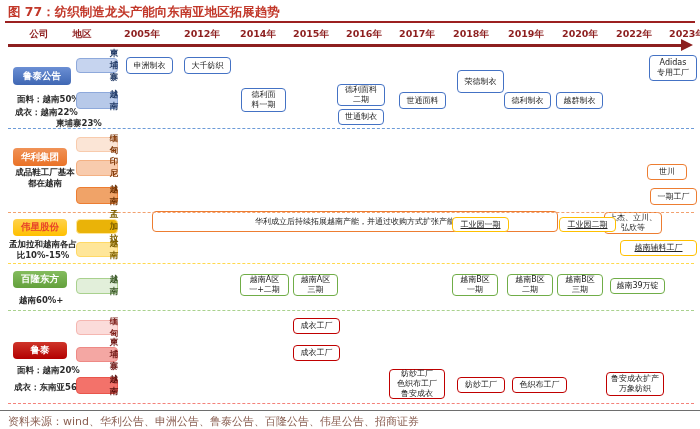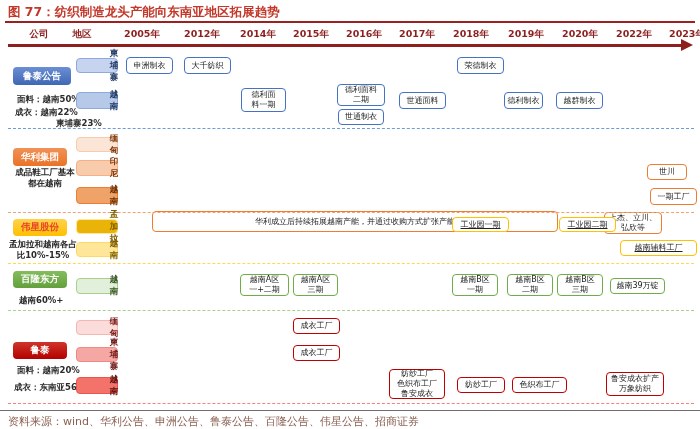--- a/index.html
+++ b/index.html
@@ -70,28 +70,30 @@
   <div class="abs axis-head"></div>
 
   <div class="abs cbox c-blue" style="left:13px;top:67px;width:58px;height:18px">鲁泰公告</div>
   <div class="abs note" style="left:17px;top:94px">面料：越南50%</div>
   <div class="abs note" style="left:15px;top:107px">成衣：越南22%</div>
   <div class="abs note" style="left:56px;top:118px">柬埔寨23%</div>
   <div class="abs rbox r-sz1" style="left:76px;top:58px;width:42px;height:15px">柬埔寨</div>
   <div class="abs rbox r-sz2" style="left:76px;top:92px;width:42px;height:17px">越南</div>
   <div class="abs tbox b-blue" style="left:126px;top:57px;width:47px;height:17px">申洲制衣</div>
   <div class="abs tbox b-blue" style="left:184px;top:57px;width:47px;height:17px">大千纺织</div>
-  <div class="abs tbox b-blue" style="left:457px;top:57px;width:47px;height:17px">荣德制衣</div>
+  <div class="abs tbox b-blue" style="left:457px;top:70px;width:47px;height:23px">荣德制衣</div>
+  <div class="abs tbox b-blue" style="left:649px;top:55px;width:48px;height:26px">Adidas
+专用工厂</div>
   <div class="abs tbox b-blue" style="left:241px;top:88px;width:45px;height:24px">德利面
 料一期</div>
   <div class="abs tbox b-blue" style="left:337px;top:84px;width:48px;height:22px">德利面料
 二期</div>
   <div class="abs tbox b-blue" style="left:338px;top:109px;width:46px;height:16px">世通制衣</div>
   <div class="abs tbox b-blue" style="left:399px;top:92px;width:47px;height:17px">世通面料</div>
-  <div class="abs tbox b-blue" style="left:504px;top:92px;width:39px;height:17px">德利制衣</div>
+  <div class="abs tbox b-blue" style="left:504px;top:92px;width:47px;height:17px">德利制衣</div>
   <div class="abs tbox b-blue" style="left:556px;top:92px;width:47px;height:17px">越群制衣</div>
   <div class="abs sep sep-blue" style="top:128px"></div>
 
   <div class="abs cbox c-orange" style="left:13px;top:148px;width:54px;height:18px">华利集团</div>
   <div class="abs note-wrap" style="left:13px;top:167px;width:64px">成品鞋工厂基本都在越南</div>
   <div class="abs rbox r-hl-mm" style="left:76px;top:137px;width:42px;height:15px">缅甸</div>
   <div class="abs rbox r-hl-id" style="left:76px;top:160px;width:42px;height:16px">印尼</div>
   <div class="abs rbox r-hl-vn" style="left:76px;top:187px;width:42px;height:17px">越南</div>
   <div class="abs tbox b-orange" style="left:647px;top:138px;width:40px;height:16px">世川</div>
   <div class="abs tbox b-orange" style="left:650px;top:162px;width:47px;height:17px">一期工厂</div>

